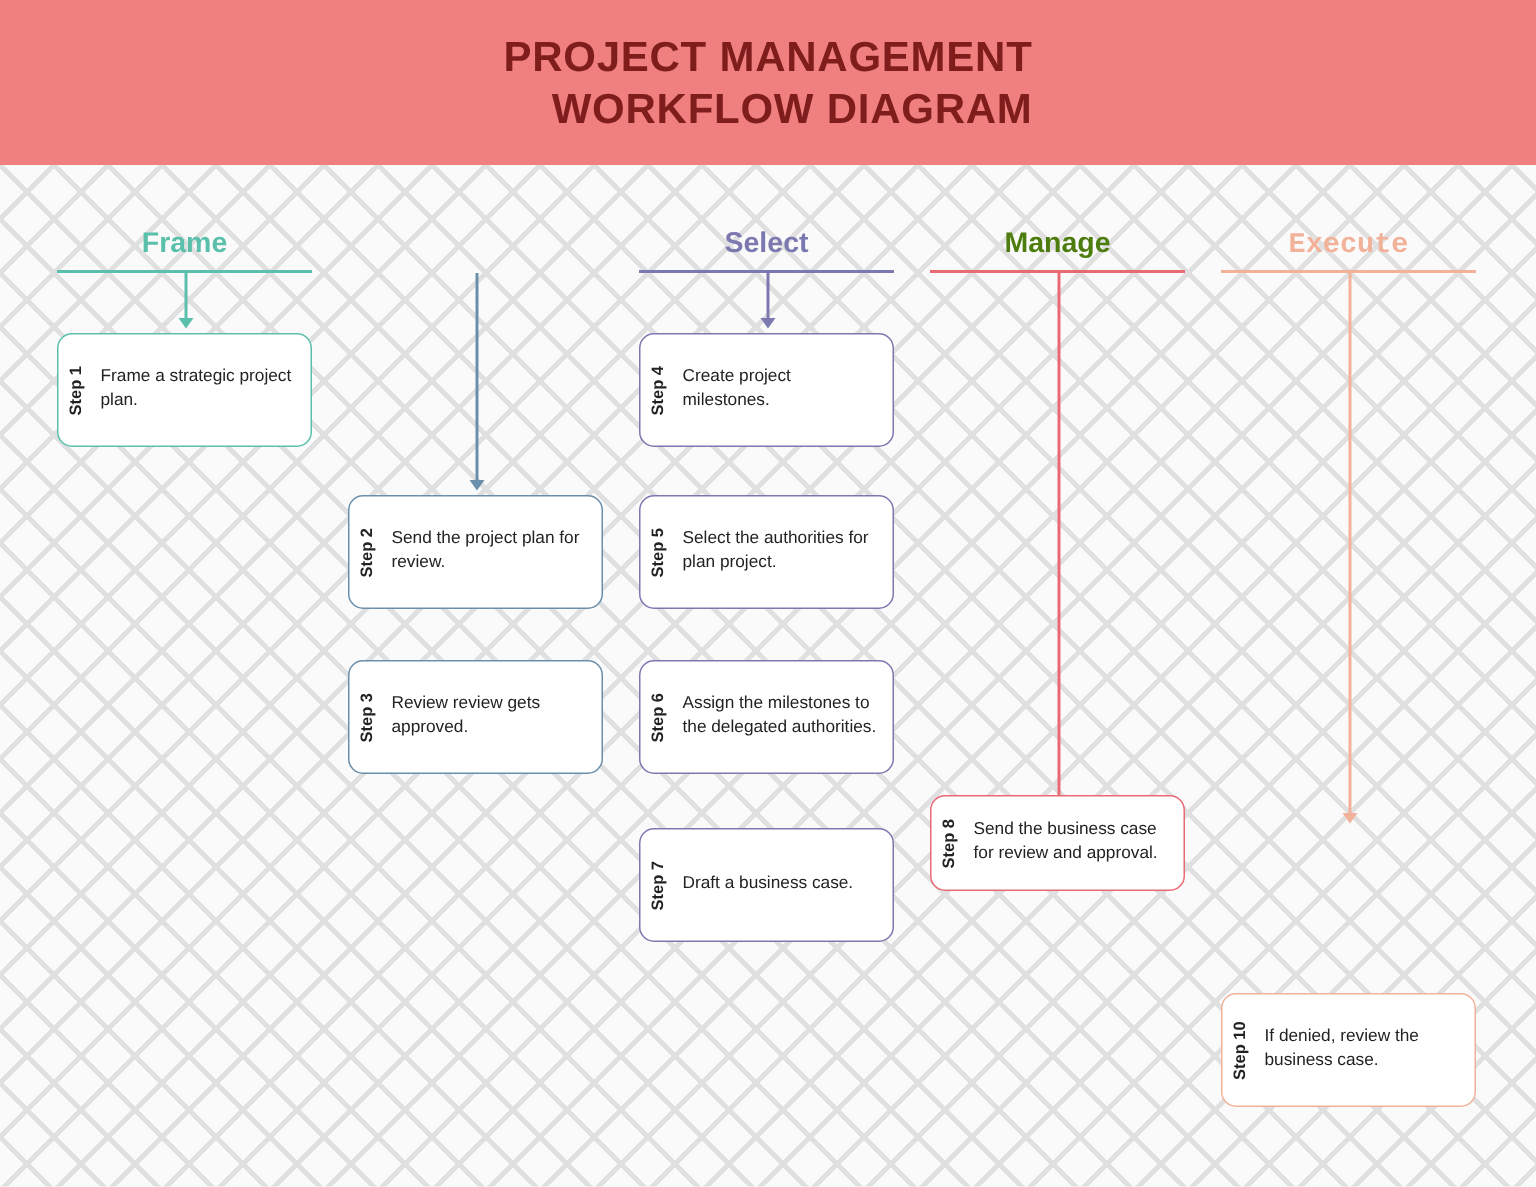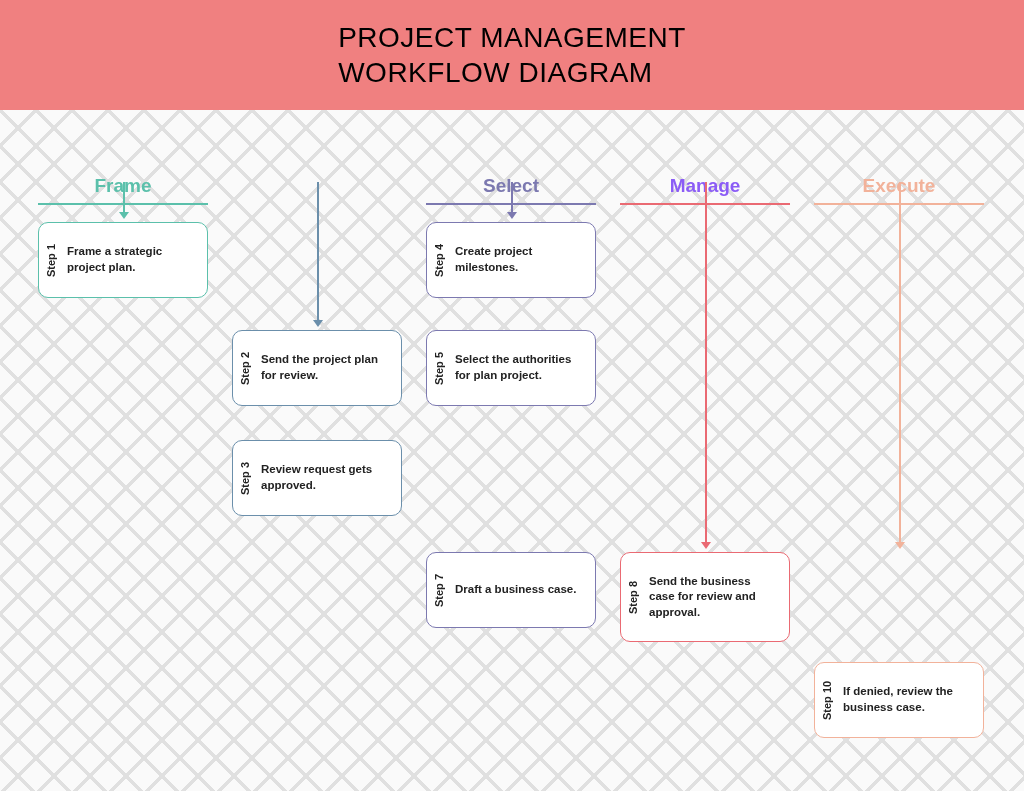--- a/index.html
+++ b/index.html
@@ -17,50 +17,49 @@
   overflow: hidden;
 }
 .header {
   background: #f08080;
   height: 110px;
   display: flex;
   align-items: center;
   justify-content: center;
 }
 .header h1 {
-  color: #000000;
+  color: #7f1d1d;
   font-size: 28px;
-  font-weight: 400;
+  font-weight: 700;
   letter-spacing: 0.5px;
-  text-align: left;
+  text-align: right;
   line-height: 1.25;
 }
 .diagram {
   position: relative;
   width: 100%;
   height: calc(791px - 110px);
 }
 .col-header {
   position: absolute;
   top: 42px;
   width: 170px;
   text-align: center;
   font-size: 19px;
   font-weight: 700;
-  margin-top: 23px;
 }
 .col-header .underline {
   height: 2px;
   margin-top: 6px;
 }
 .frame-color  { color: #5bc0ab; } .frame-line  { background: #5bc0ab; }
 .select-color { color: #6b8fab; } .select-line { background: #6b8fab; }
 .create-color { color: #7c79b0; } .create-line { background: #7c79b0; }
-.manage-color { color: #8b5cf6; } .manage-line { background: #ea6a73; }
-.exec-color   { color: #f2b29a; } .exec-line   { background: #f2b29a; }
+.manage-color { color: #4d7c0f; } .manage-line { background: #ea6a73; }
+.exec-color   { color: #f2b29a; font-family: Liberation Mono, monospace; } .exec-line   { background: #f2b29a; }
 
 .connector {
   position: absolute;
   width: 2px;
 }
 .arrowhead {
   position: absolute;
   width: 0; height: 0;
   border-left: 5px solid transparent;
   border-right: 5px solid transparent;
@@ -89,21 +88,20 @@
   white-space: nowrap;
   flex-shrink: 0;
 }
 .step-text {
   font-size: 11.5px;
   line-height: 1.35;
   color: #222;
   padding: 10px 10px 10px 4px;
   display: flex;
   align-items: center;
-  font-weight: bold;
 }
 </style>
 </head>
 <body>
 
 <div class="header">
   <h1>
     <span>PROJECT MANAGEMENT</span><br>
     <span>WORKFLOW DIAGRAM</span>
   </h1>
@@ -147,37 +145,41 @@
     <div class="step-label">Step 1</div>
     <div class="step-text">Frame a strategic project plan.</div>
   </div>
 
   <div class="step-box" style="left:232px; top:220px; border-color:#6b8fab">
     <div class="step-label">Step 2</div>
     <div class="step-text">Send the project plan for review.</div>
   </div>
   <div class="step-box" style="left:232px; top:330px; border-color:#6b8fab">
     <div class="step-label">Step 3</div>
-    <div class="step-text">Review request gets approved.</div>
+    <div class="step-text">Review review gets approved.</div>
   </div>
 
   <div class="step-box" style="left:426px; top:112px; border-color:#7c79b0">
     <div class="step-label">Step 4</div>
     <div class="step-text">Create project milestones.</div>
   </div>
   <div class="step-box" style="left:426px; top:220px; border-color:#7c79b0">
     <div class="step-label">Step 5</div>
     <div class="step-text">Select the authorities for plan project.</div>
   </div>
+  <div class="step-box" style="left:426px; top:330px; border-color:#7c79b0">
+    <div class="step-label">Step 6</div>
+    <div class="step-text">Assign the milestones to the delegated authorities.</div>
+  </div>
   <div class="step-box" style="left:426px; top:442px; border-color:#7c79b0">
     <div class="step-label">Step 7</div>
     <div class="step-text">Draft a business case.</div>
   </div>
 
-  <div class="step-box" style="left:620px; top:442px; border-color:#ea6a73; height:90px">
+  <div class="step-box" style="left:620px; top:420px; border-color:#ea6a73; height:64px">
     <div class="step-label">Step 8</div>
     <div class="step-text">Send the business case for review and approval.</div>
   </div>
 
   <div class="step-box" style="left:814px; top:552px; border-color:#f2b29a">
     <div class="step-label">Step 10</div>
     <div class="step-text">If denied, review the business case.</div>
   </div>
 
 </div>

